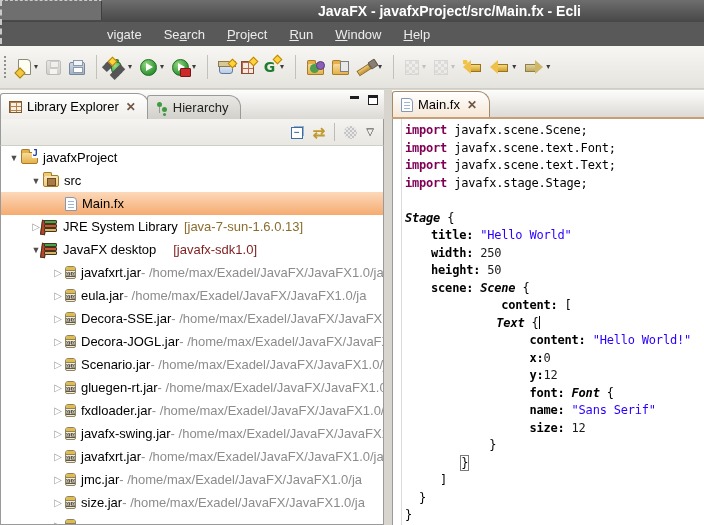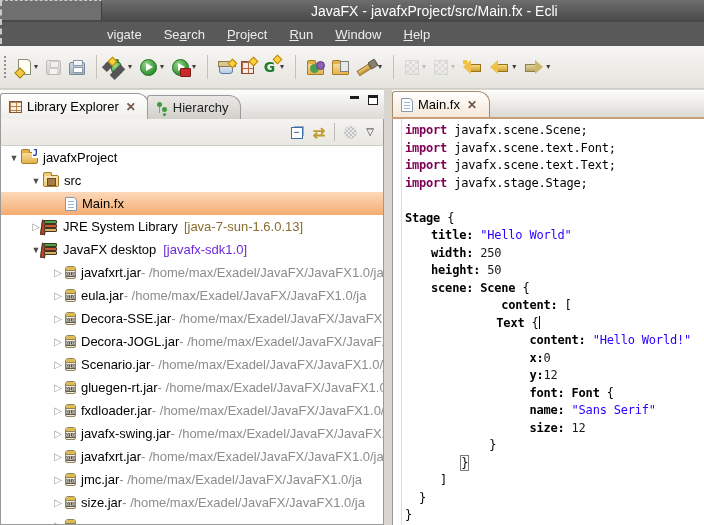--- a/index.html
+++ b/index.html
@@ -1,21 +1,21 @@
 <!DOCTYPE html>
 <html><head>
 <meta charset="utf-8">
 <style>
   * { margin:0; padding:0; box-sizing:border-box; }
   html,body { width:704px; height:525px; overflow:hidden; }
   body { font-family:"Liberation Sans", sans-serif; background:#d8d5cf; position:relative; }
 
   
   #titlebar { height:22px; background:linear-gradient(#6e6e6e,#474747); position:relative; overflow:hidden; }
-  #window-title { position:absolute; left:311px; top:3px; color:#fff; font-size:14px; font-weight:normal; white-space:nowrap; }
+  #window-title { position:absolute; left:318px; top:3px; color:#fff; font-size:14px; font-weight:bold; white-space:nowrap; }
   #drag-artifact { position:absolute; left:0; top:0; width:102px; height:20px; background:#6f6f6f;
      border-top:1px dashed #c9c9c9; border-right:1px solid #3f3f3f; }
   #drag-artifact-left { position:absolute; left:0; top:0; width:1px; height:44px; border-left:2px dashed #c9c9c9; z-index:5; }
 
   
   #menubar { height:24px; background:#595959; display:flex; align-items:center; padding-left:96px; }
   .menu-item { color:#ececec; font-size:13px; padding:0 11px; cursor:default; white-space:nowrap; }
   .menu-item u { text-decoration:underline; }
 
   
@@ -120,21 +120,21 @@
   .ic-view-menu { font-size:10px; color:#1d1d1d; line-height:10px; }
 
   
   #tree { flex:1; overflow:hidden; background:#fff; border:1px solid #9a9a9a; border-top:none; font-size:13px; }
   .trow { height:23px; display:flex; align-items:center; white-space:nowrap; overflow:hidden; }
   .trow.selected { background:linear-gradient(#fcd9ba,#f5ab70); }
   .exp { width:14px; flex:none; text-align:center; font-size:9px; color:#4f4f4f; }
   .exp.closed { color:#9c9c9c; font-size:10px; }
   .ticon { margin-right:5px; }
   .tdeco-gold { color:#8a6d2f; margin-left:6px; }
-  .tdeco-plain { color:#6d28d9; margin-left:7px; }
+  .tdeco-plain { color:#7f1d1d; margin-left:17px; }
   .tpath { color:#8c8c8c; }
 
   
   .ic-java-project { width:17px; height:12px; background:linear-gradient(#f7dc9a,#e5b14c); border:1px solid #a67c28; border-radius:2px; }
   .ic-java-project::before { content:''; position:absolute; top:-4px; left:-1px; width:7px; height:3px; background:#e5b14c; border:1px solid #a67c28; border-bottom:none; border-radius:2px 2px 0 0; }
   .ic-java-project::after { content:'J'; position:absolute; right:-2px; top:-4px; color:#20409a; background:#fff; font:bold 9px/9px "DejaVu Sans Mono", monospace; padding:0 1px; }
   .ic-source-folder { width:16px; height:12px; background:linear-gradient(#f9e7bb,#eccb79); border:1px solid #a67c28; border-radius:2px; }
   .ic-source-folder::before { content:''; position:absolute; top:-4px; left:-1px; width:7px; height:3px; background:#eccb79; border:1px solid #a67c28; border-bottom:none; border-radius:2px 2px 0 0; }
   .ic-source-folder::after { content:''; position:absolute; left:3px; top:2px; width:7px; height:6px; background:#a87b46; border:1px solid #6e4c24; }
   .ic-fx-file { width:12px; height:14px; background:#fff; border:1px solid #8498b5; border-radius:0 4px 0 0; }
@@ -158,21 +158,21 @@
   .ic-hierarchy::before { content:''; position:absolute; left:1px; top:1px; width:5px; height:5px; border-radius:50%; background:#3f9b3f; z-index:2;
      box-shadow:5px 5px 0 #3f9b3f, 5px 10px 0 -1px #3f9b3f; }
 
   
   #editor-body { flex:1; background:#fff; display:flex; overflow:hidden; border-left:1px solid #9a9a9a; }
   #ruler { width:9px; background:#fff; border-right:1px solid #dcdcdc; flex:none; }
   #code { flex:1; padding:3px 0 0 3px; font-family:"DejaVu Sans Mono", monospace; font-size:12px; line-height:17.5px;
      letter-spacing:-0.2px; white-space:pre; color:#000; }
   .cl { height:17.5px; }
   .k { color:#7f0055; font-weight:bold; }
-  .t { font-weight:bold; }
+  .t { font-weight:bold; font-style:italic; }
   .p { font-weight:bold;margin-left:12px; }
   .s { color:#2a00ff; }
   .n { color:#1a1a1a; }
   .b { box-shadow:0 0 0 1px #7a7a7a; }
   .caret { display:inline-block; width:1px; height:13px; background:#000; vertical-align:-2px; }
 </style>
 </head>
 <body>
 
 <div id="titlebar">

